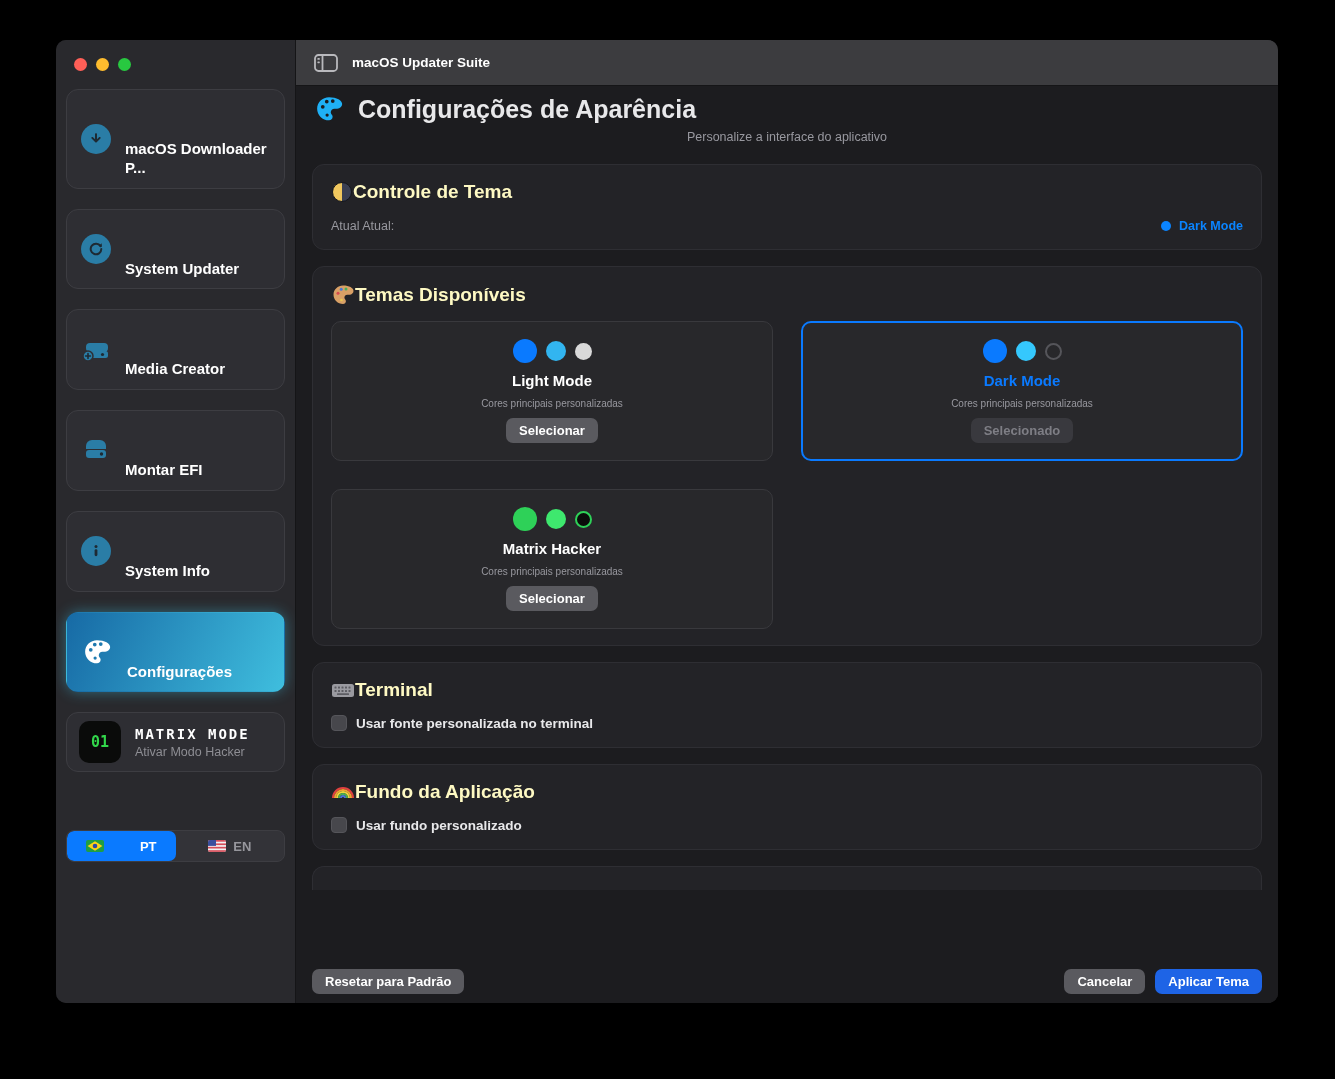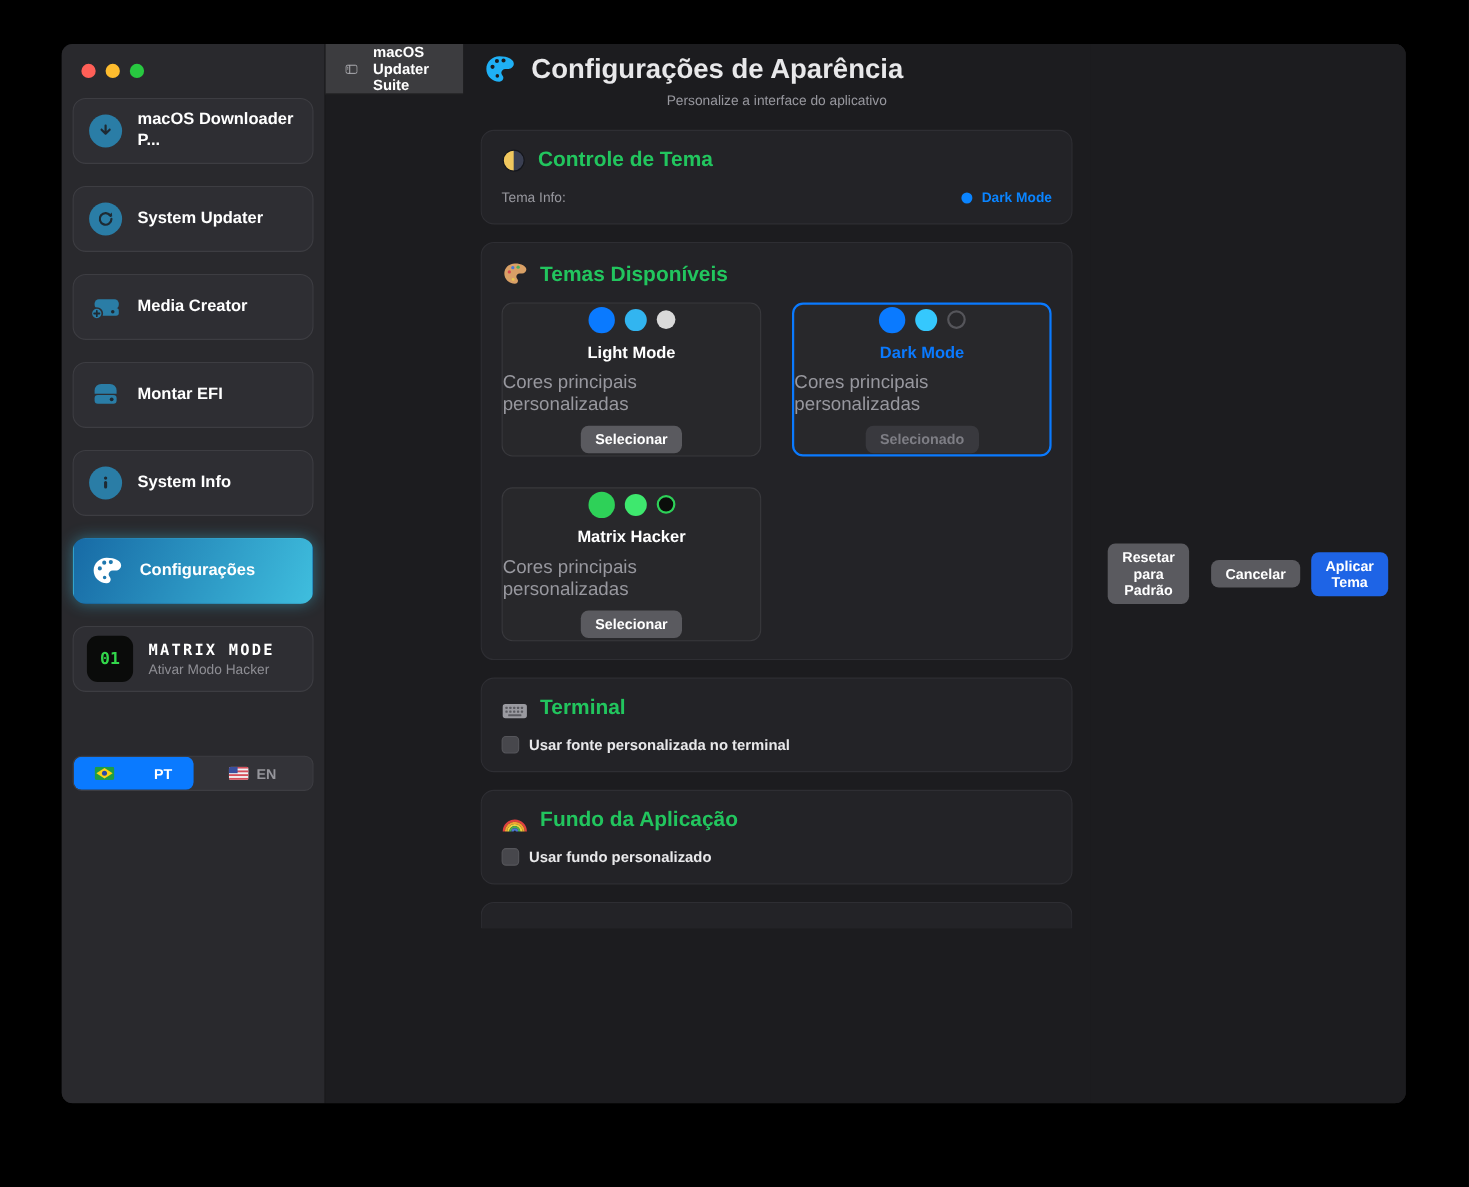--- a/index.html
+++ b/index.html
@@ -6,66 +6,66 @@
   html,body { width:1335px; height:1079px; background:#000; font-family:"Liberation Sans", sans-serif; overflow:hidden; }
   .stage { position:relative; width:1335px; height:1079px; background:#000; }
   .window { position:absolute; left:56px; top:40px; width:1222px; height:963px; border-radius:10px; overflow:hidden; display:flex; background:#1c1c1f; box-shadow:0 20px 60px rgba(0,0,0,.7); }
 
   
   .sidebar { width:240px; flex:0 0 240px; background:#29292d; border-right:1px solid #151517; display:flex; flex-direction:column; padding:16px 10px 0 10px; }
   .traffic { display:flex; gap:9px; padding:2px 6px 18px 8px; }
   .traffic span { width:13px; height:13px; border-radius:50%; display:block; }
   .t-red{background:#ff5f57;} .t-yellow{background:#febc2e;} .t-green{background:#28c840;}
   .nav-item { display:flex; align-items:center; gap:14px; background:#2e2e33; border:1px solid #3d3d42; border-radius:12px; min-height:60px; padding:10px 14px; margin-bottom:20px; cursor:pointer; }
-  .nav-item .label { color:#fff; font-size:15px; font-weight:700; line-height:1.25; }
+  .nav-item .label { color:#fff; font-size:15px; font-weight:700; line-height:1.25;margin-top:40px; }
   .nav-item.active { background:linear-gradient(115deg,#176aa5 0%,#3fbede 100%); border-color:transparent; box-shadow:0 0 14px rgba(63,190,222,.45); }
   .circ-icon { width:30px; height:30px; border-radius:50%; background:#2a7da6; display:flex; align-items:center; justify-content:center; flex:0 0 30px; }
   .circ-icon svg { display:block; }
   .pal-white { width:32px; height:32px; flex:0 0 32px; display:flex; align-items:center; justify-content:center; }
   .matrix-item { display:flex; align-items:center; gap:14px; background:#2e2e33; border:1px solid #3d3d42; border-radius:12px; min-height:58px; padding:8px 12px; cursor:pointer; }
   .matrix-badge { width:42px; height:42px; border-radius:10px; background:#0a0b0a; color:#32d74b; font-family:"DejaVu Sans Mono", monospace; font-weight:700; font-size:15px; display:flex; align-items:center; justify-content:center; }
   .matrix-title { color:#fff; font-family:"DejaVu Sans Mono", monospace; font-weight:700; font-size:14px; letter-spacing:2px; }
   .matrix-sub { color:#8e8e94; font-size:12.5px; margin-top:3px; }
   .lang-toggle { display:flex; margin-top:58px; border-radius:8px; overflow:hidden; background:#333338; border:1px solid #3d3d42; height:32px; }
   .lang-half { flex:1; display:flex; align-items:center; justify-content:center; gap:7px; font-size:13px; font-weight:700; color:#96969c; cursor:pointer; }
   .lang-half.active { background:#0a7aff; color:#fff; border-radius:7px;gap:36px; }
   .flag { display:block; border-radius:2px; }
 
   
-  .main { flex:1; display:flex; flex-direction:row; background:#1c1c1f; min-width:0; }
+  .main { flex:1; display:flex; flex-direction:column; background:#1c1c1f; min-width:0; }
   .titlebar { height:46px; flex:0 0 46px; background:#3c3c3f; border-bottom:1px solid #151517; display:flex; align-items:center; padding:0 18px; gap:14px; }
   .titlebar .app-title { color:#fff; font-size:13.5px; font-weight:700; }
   .content { flex:1; overflow:hidden; padding:0 16px; }
   .page-header { display:flex; align-items:center; gap:14px; padding:8px 2px 6px 2px; }
   .page-header h1 { color:#e8e8ea; font-size:25px; font-weight:700; }
   .page-sub { text-align:center; color:#98989f; font-size:12.5px; padding-bottom:20px; }
 
   .card { background:#232327; border:1px solid #2e2e33; border-radius:12px; padding:16px 18px; margin-bottom:16px; }
-  .card-title { display:flex; align-items:flex-end; gap:11px; color:#22c55e; font-size:19px; font-weight:700; margin-bottom:14px; }
+  .card-title { display:flex; align-items:center; gap:0; color:#fef9c3; font-size:19px; font-weight:700; margin-bottom:14px; }
   .row { display:flex; align-items:center; justify-content:space-between; margin-top:10px; }
   .chk-row { display:flex; align-items:center; gap:9px; }
   .checkbox { width:16px; height:16px; border-radius:4px; background:#47474c; border:1px solid #55555a; position:relative; cursor:pointer; flex:0 0 16px; }
   .checkbox.checked { background:#1f6fe8; border-color:#1f6fe8; }
   .checkbox.checked::after { content:""; position:absolute; left:4.5px; top:1.5px; width:4px; height:8px; border:solid #fff; border-width:0 2px 2px 0; transform:rotate(42deg); }
   .chk-label { color:#e8e8ea; font-size:13.5px; font-weight:600; }
   .muted { color:#98989f; font-size:12.5px; }
   .refresh-btn { width:24px; height:24px; border-radius:6px; background:#3d4a57; display:flex; align-items:center; justify-content:center; cursor:pointer; }
   .theme-value { display:flex; align-items:center; gap:8px; color:#0a84ff; font-size:12.5px; font-weight:600; }
   .theme-value .dot { width:10px; height:10px; border-radius:50%; background:#0a84ff; }
 
   .themes-grid { display:grid; grid-template-columns:1fr 1fr; gap:28px; margin-top:4px; }
   .theme-card { background:#28282b; border:1px solid #39393d; border-radius:10px; height:140px; display:flex; flex-direction:column; align-items:center; justify-content:center; gap:9px; cursor:pointer; }
   .theme-card.selected { border:2px solid #0a7aff; }
   .dots { display:flex; align-items:center; gap:9px; }
   .dot-1 { width:24px; height:24px; border-radius:50%; }
   .dot-2 { width:20px; height:20px; border-radius:50%; }
   .dot-3 { width:17px; height:17px; border-radius:50%; }
   .theme-name { color:#fff; font-size:15px; font-weight:700; }
   .theme-card.selected .theme-name { color:#0a7aff; }
-  .theme-desc { color:#98989f; font-size:17px; }
+  .theme-desc { color:#98989f; font-size:10px; }
   .btn { border:none; border-radius:7px; font-family:inherit; font-size:13px; font-weight:600; color:#fff; background:#5a5a5f; padding:5px 13px; cursor:pointer; }
   .btn.disabled { background:#39393e; color:#7e7e85; cursor:default; }
   .btn.primary { background:#1e64e6; }
 
   .card-stub { background:#232327; border:1px solid #2e2e33; border-bottom:none; border-radius:12px 12px 0 0; height:24px; margin-bottom:0; }
   .footer { flex:0 0 44px; display:flex; align-items:center; padding:0 16px; gap:10px; background:#1c1c1f; }
   .footer .spacer { flex:1; }
 </style>
 </head>
 <body>
@@ -198,21 +198,21 @@
         <div class="card">
           <div class="card-title">
             <svg width="22" height="22" viewBox="0 0 22 22">
                 <circle cx="11" cy="11" r="9.5" fill="#3a3f52"></circle>
                 <path d="M11 1.5a9.5 9.5 0 0 0 0 19z" fill="#f0c75e"></path>
                 <circle cx="11" cy="11" r="9.5" fill="none" stroke="#14161c" stroke-width="1"></circle>
               </svg>
             <span>Controle de Tema</span>
           </div>
           <div class="row" style="margin-top:16px;">
-            <span class="muted">Tema Info:</span>
+            <span class="muted">Atual Atual:</span>
             <span class="theme-value">
               <span class="dot"></span>
               <span>Dark Mode</span>
             </span>
           </div>
         </div>
 
         <div class="card">
           <div class="card-title">
             <svg width="24" height="24" viewBox="0 0 24 24">

